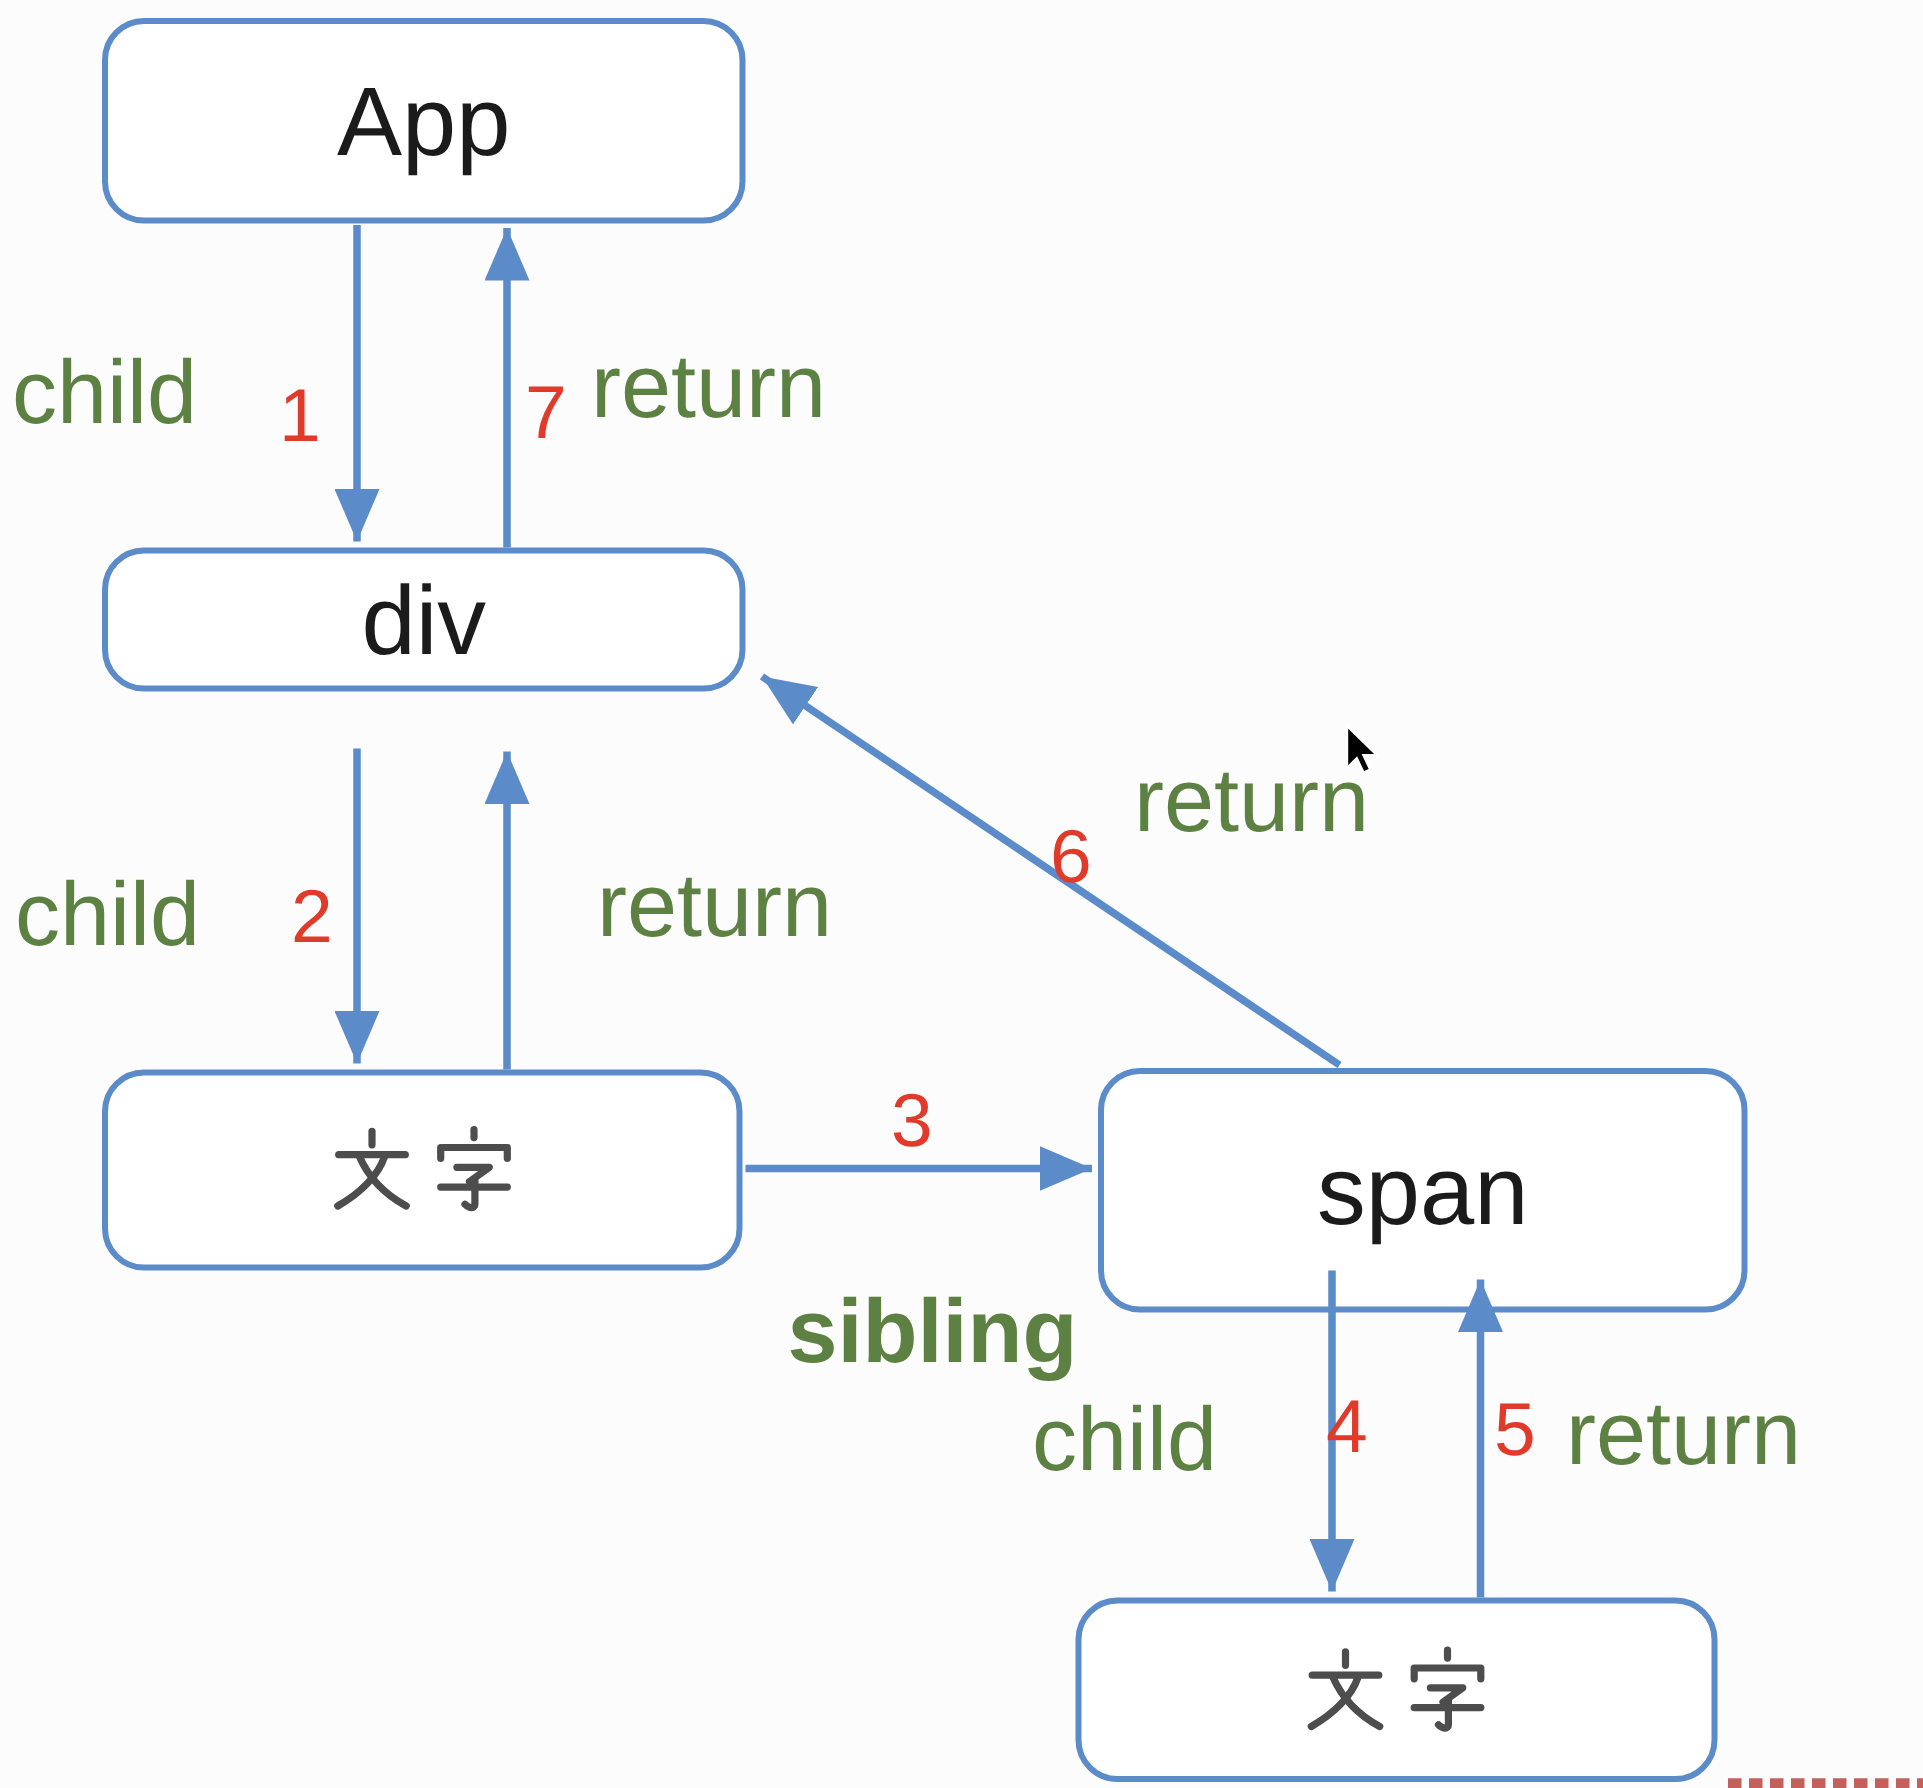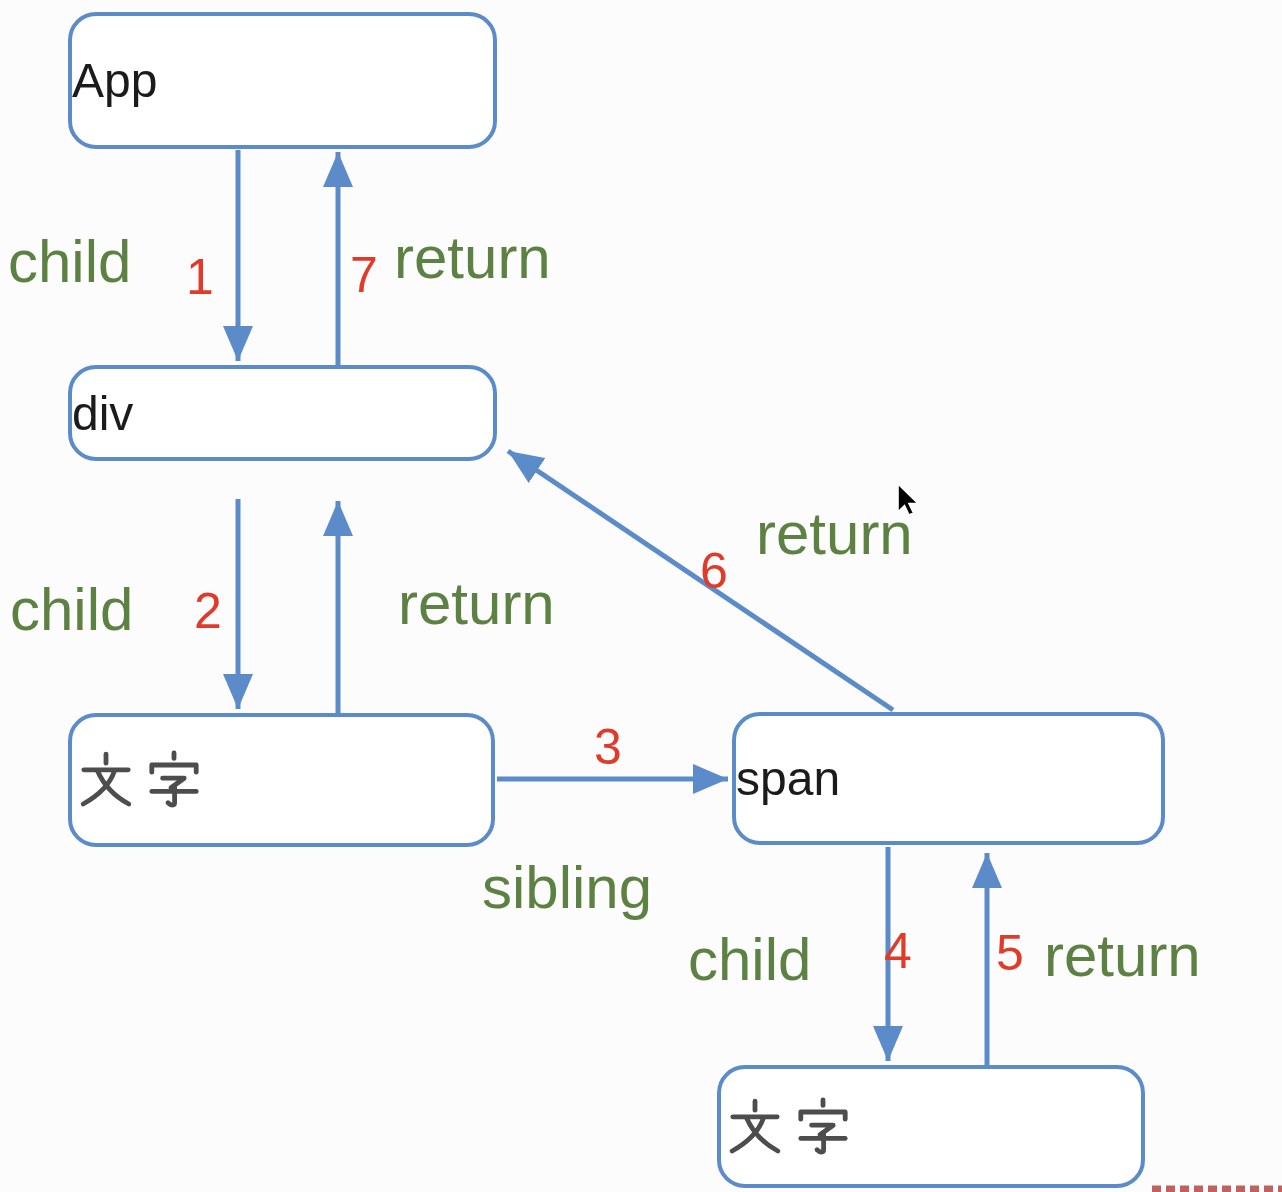--- a/index.html
+++ b/index.html
@@ -14,29 +14,29 @@
   }
   html,body{margin:0;padding:0;}
   body{background:#fcfcfc;font-family:"Liberation Sans",sans-serif;}
   #stage{position:relative;width:1282px;height:1192px;background:#fcfcfc;overflow:hidden;}
 
   .node{
     position:absolute;
     background:#ffffff;
     border:4px solid var(--node_border);
     border-radius:28px;
-    display:flex;align-items:center;
-    font-size:48px;color:var(--node_text);
+    display:flex;align-items:center;justify-content:center;
+    font-size:65px;color:var(--node_text);
     z-index:1;
     box-sizing:border-box;
   }
   #node-app        {left:68px;  top:12px;   width:429px; height:137px;}
   #node-div        {left:68px;  top:365px;  width:429px; height:96px;}
   #node-text-left  {left:68px;  top:713px;  width:427px; height:134px;}
-  #node-span       {left:732px; top:712px;  width:433px; height:133px;}
+  #node-span       {left:732px; top:712px;  width:433px; height:163px;}
   #node-text-bottom{left:717px; top:1065px; width:428px; height:123px;}
 
   .glyph{width:60px;height:60px;margin:0 4px;}
   .glyph path{stroke:var(--cjk_text);stroke-width:8;fill:none;stroke-linecap:round;stroke-linejoin:round;}
 
   .sr{position:absolute;width:1px;height:1px;overflow:hidden;clip:rect(0 0 0 0);white-space:nowrap;}
 
   #edges-svg{position:absolute;left:0;top:0;z-index:2;pointer-events:none;}
   .edge{stroke:var(--arrow);stroke-width:5;fill:none;}
   .arrowhead{fill:var(--arrow);}
@@ -53,21 +53,21 @@
   #l-return7{left:394px; top:228px;}
 
   #l-child2 {left:10px;  top:580px;}
   #n-2      {left:194px; top:586px;}
   #l-return2{left:398px; top:574px;}
 
   #n-6      {left:700px; top:546px;}
   #l-return6{left:756px; top:504px;}
 
   #n-3      {left:594px; top:722px;}
-  #l-sibling{left:482px; top:858px;}
+  #l-sibling{left:525px; top:858px;font-weight:bold;}
 
   #l-child4 {left:688px; top:930px;}
   #n-4      {left:884px; top:926px;}
   #n-5      {left:996px; top:928px;}
   #l-return5{left:1044px;top:926px;}
 </style>
 </head>
 <body style="background: rgb(252, 252, 252);">
 
 <div id="stage">

